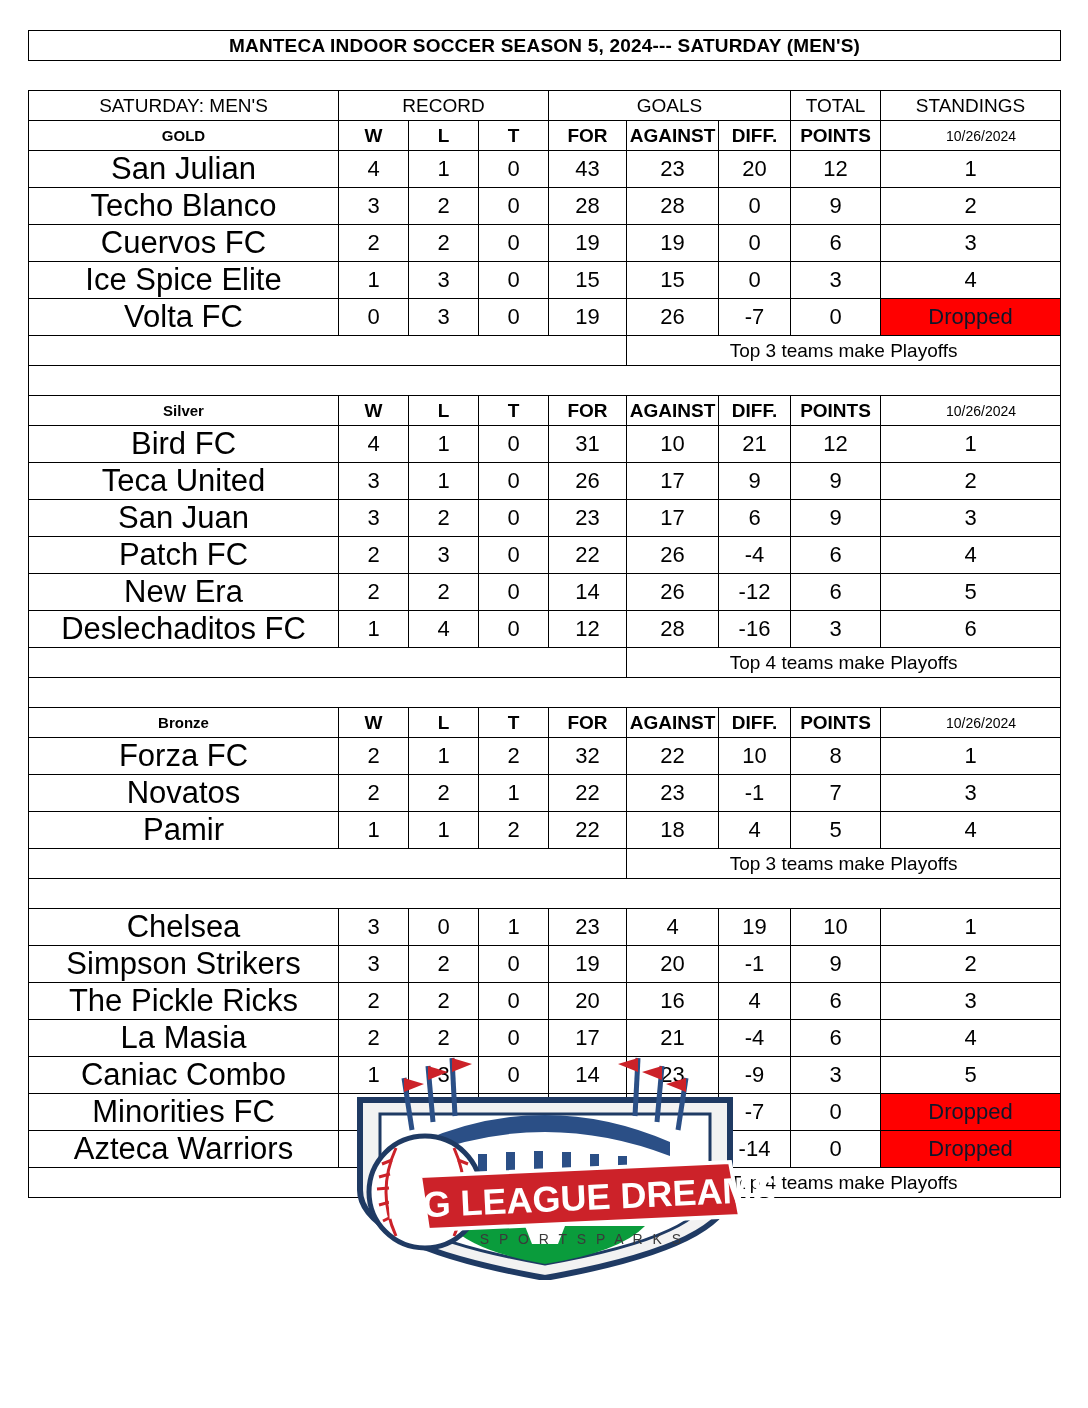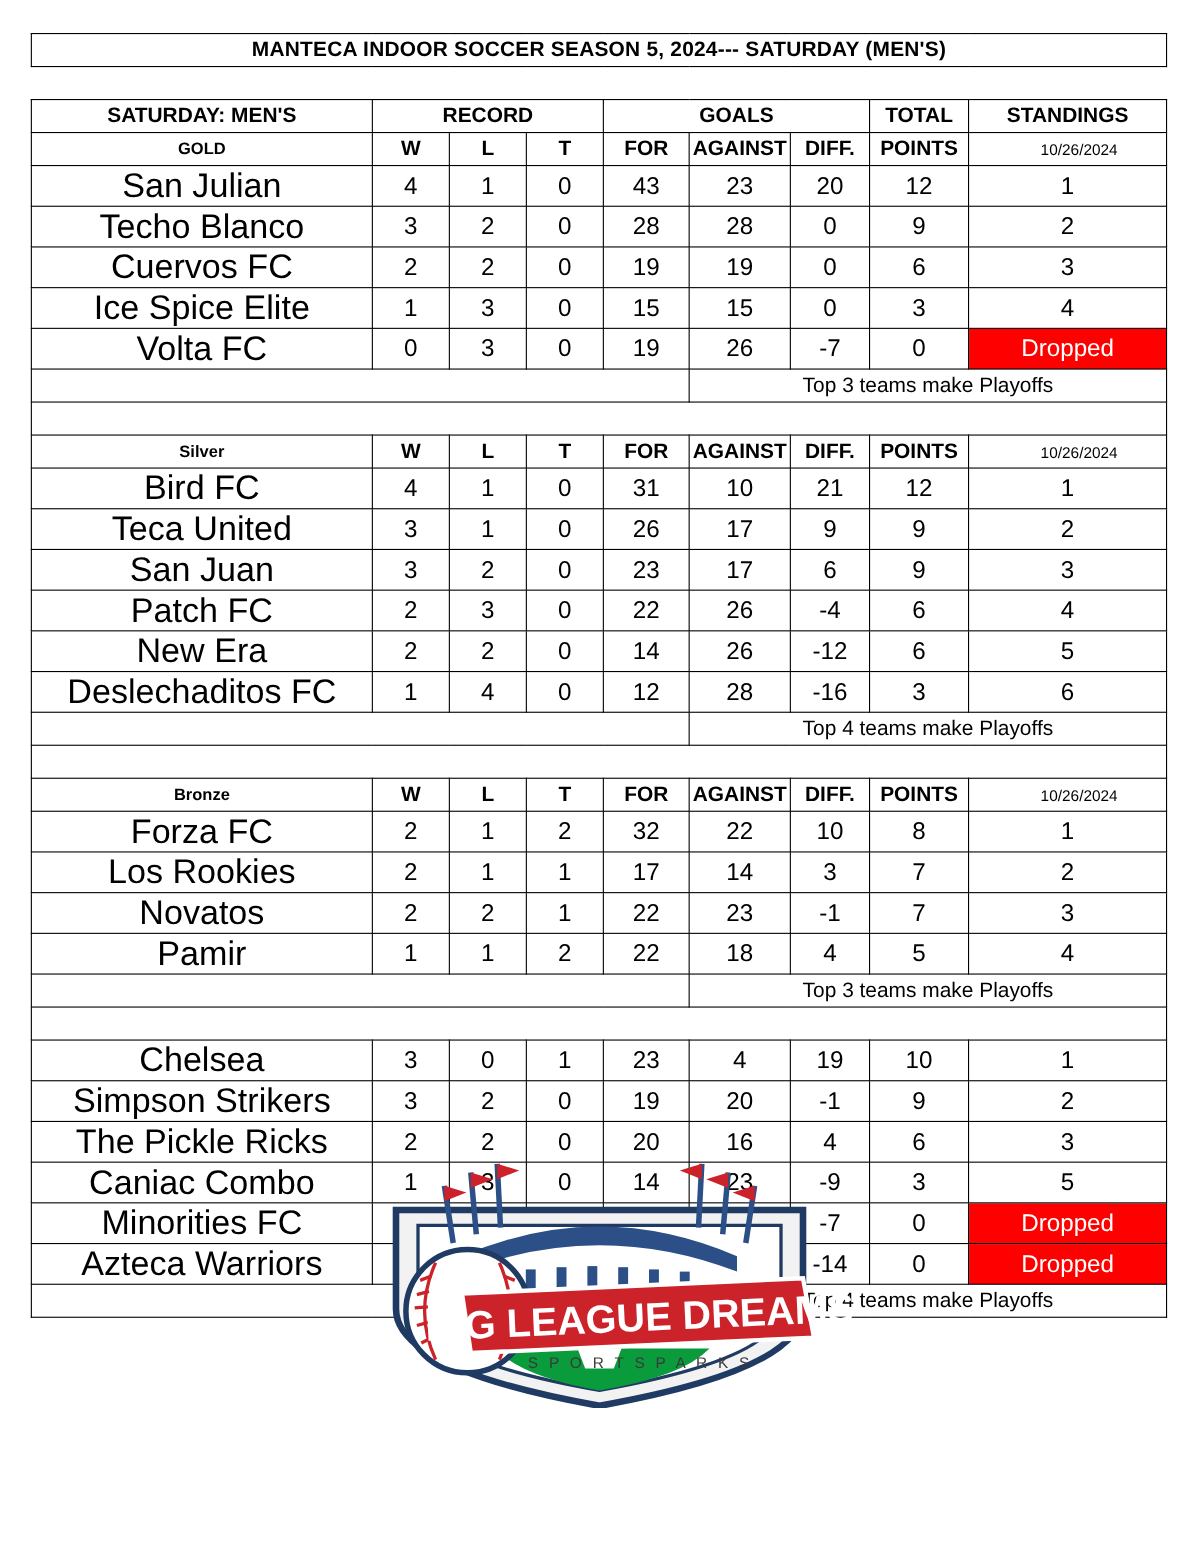--- a/index.html
+++ b/index.html
@@ -52,21 +52,21 @@
     height: 40px;
     font-weight: bold;
     font-size: 19px;
     letter-spacing: .2px;
   }
 
   .banner-row td {
     background: #ffff00;
     font-size: 26px;
     height: 36px;
-    font-weight: bold;
+    font-weight: normal;
   }
   .subhead td {
     background: #bfbfbf;
     font-size: 14px;
     font-weight: bold;
     height: 24px;
   }
   .subhead td.div-name {
     font-size: 15px;
     font-weight: bold;
@@ -80,21 +80,21 @@
     font-size: 22px;
     height: 29px;
   }
   tr.team-row td.team {
     font-size: 31px;
   }
   .shaded td { background: #f8c69b; }
   .plain td  { background: #ffffff; }
   .dropped {
     background: #ff0000 !important;
-    color: #ffffff;
+    color: #0f172a;
     font-size: 22px;
     margin-left: 32px;
   }
   .playoff-row td {
     border: 1px solid #000;
     height: 26px;
   }
   .playoff-note {
     background: #00f500;
     font-weight: normal;
@@ -330,31 +330,20 @@
           <td class="">2</td>
           <td class="">1</td>
           <td class="">2</td>
           <td class="">32</td>
           <td class="">22</td>
           <td class="">10</td>
           <td class="">8</td>
           <td class="">1</td>
         </tr>
         <tr class="team-row shaded">
-          <td class="team">Los Rookies</td>
-          <td class="">2</td>
-          <td class="">1</td>
-          <td class="">1</td>
-          <td class="">17</td>
-          <td class="">14</td>
-          <td class="">3</td>
-          <td class="">7</td>
-          <td class="">2</td>
-        </tr>
-        <tr class="team-row shaded">
           <td class="team">Novatos</td>
           <td class="">2</td>
           <td class="">2</td>
           <td class="">1</td>
           <td class="">22</td>
           <td class="">23</td>
           <td class="">-1</td>
           <td class="">7</td>
           <td class="">3</td>
         </tr>
@@ -401,20 +390,31 @@
         <tr class="team-row shaded">
           <td class="team">The Pickle Ricks</td>
           <td class="">2</td>
           <td class="">2</td>
           <td class="">0</td>
           <td class="">20</td>
           <td class="">16</td>
           <td class="">4</td>
           <td class="">6</td>
           <td class="">3</td>
+        </tr>
+        <tr class="team-row shaded">
+          <td class="team">La Masia</td>
+          <td class="">2</td>
+          <td class="">2</td>
+          <td class="">0</td>
+          <td class="">17</td>
+          <td class="">21</td>
+          <td class="">-4</td>
+          <td class="">6</td>
+          <td class="">4</td>
         </tr>
         <tr class="team-row plain">
           <td class="team">Caniac Combo</td>
           <td class="">1</td>
           <td class="">3</td>
           <td class="">0</td>
           <td class="">14</td>
           <td class="">23</td>
           <td class="">-9</td>
           <td class="">3</td>

